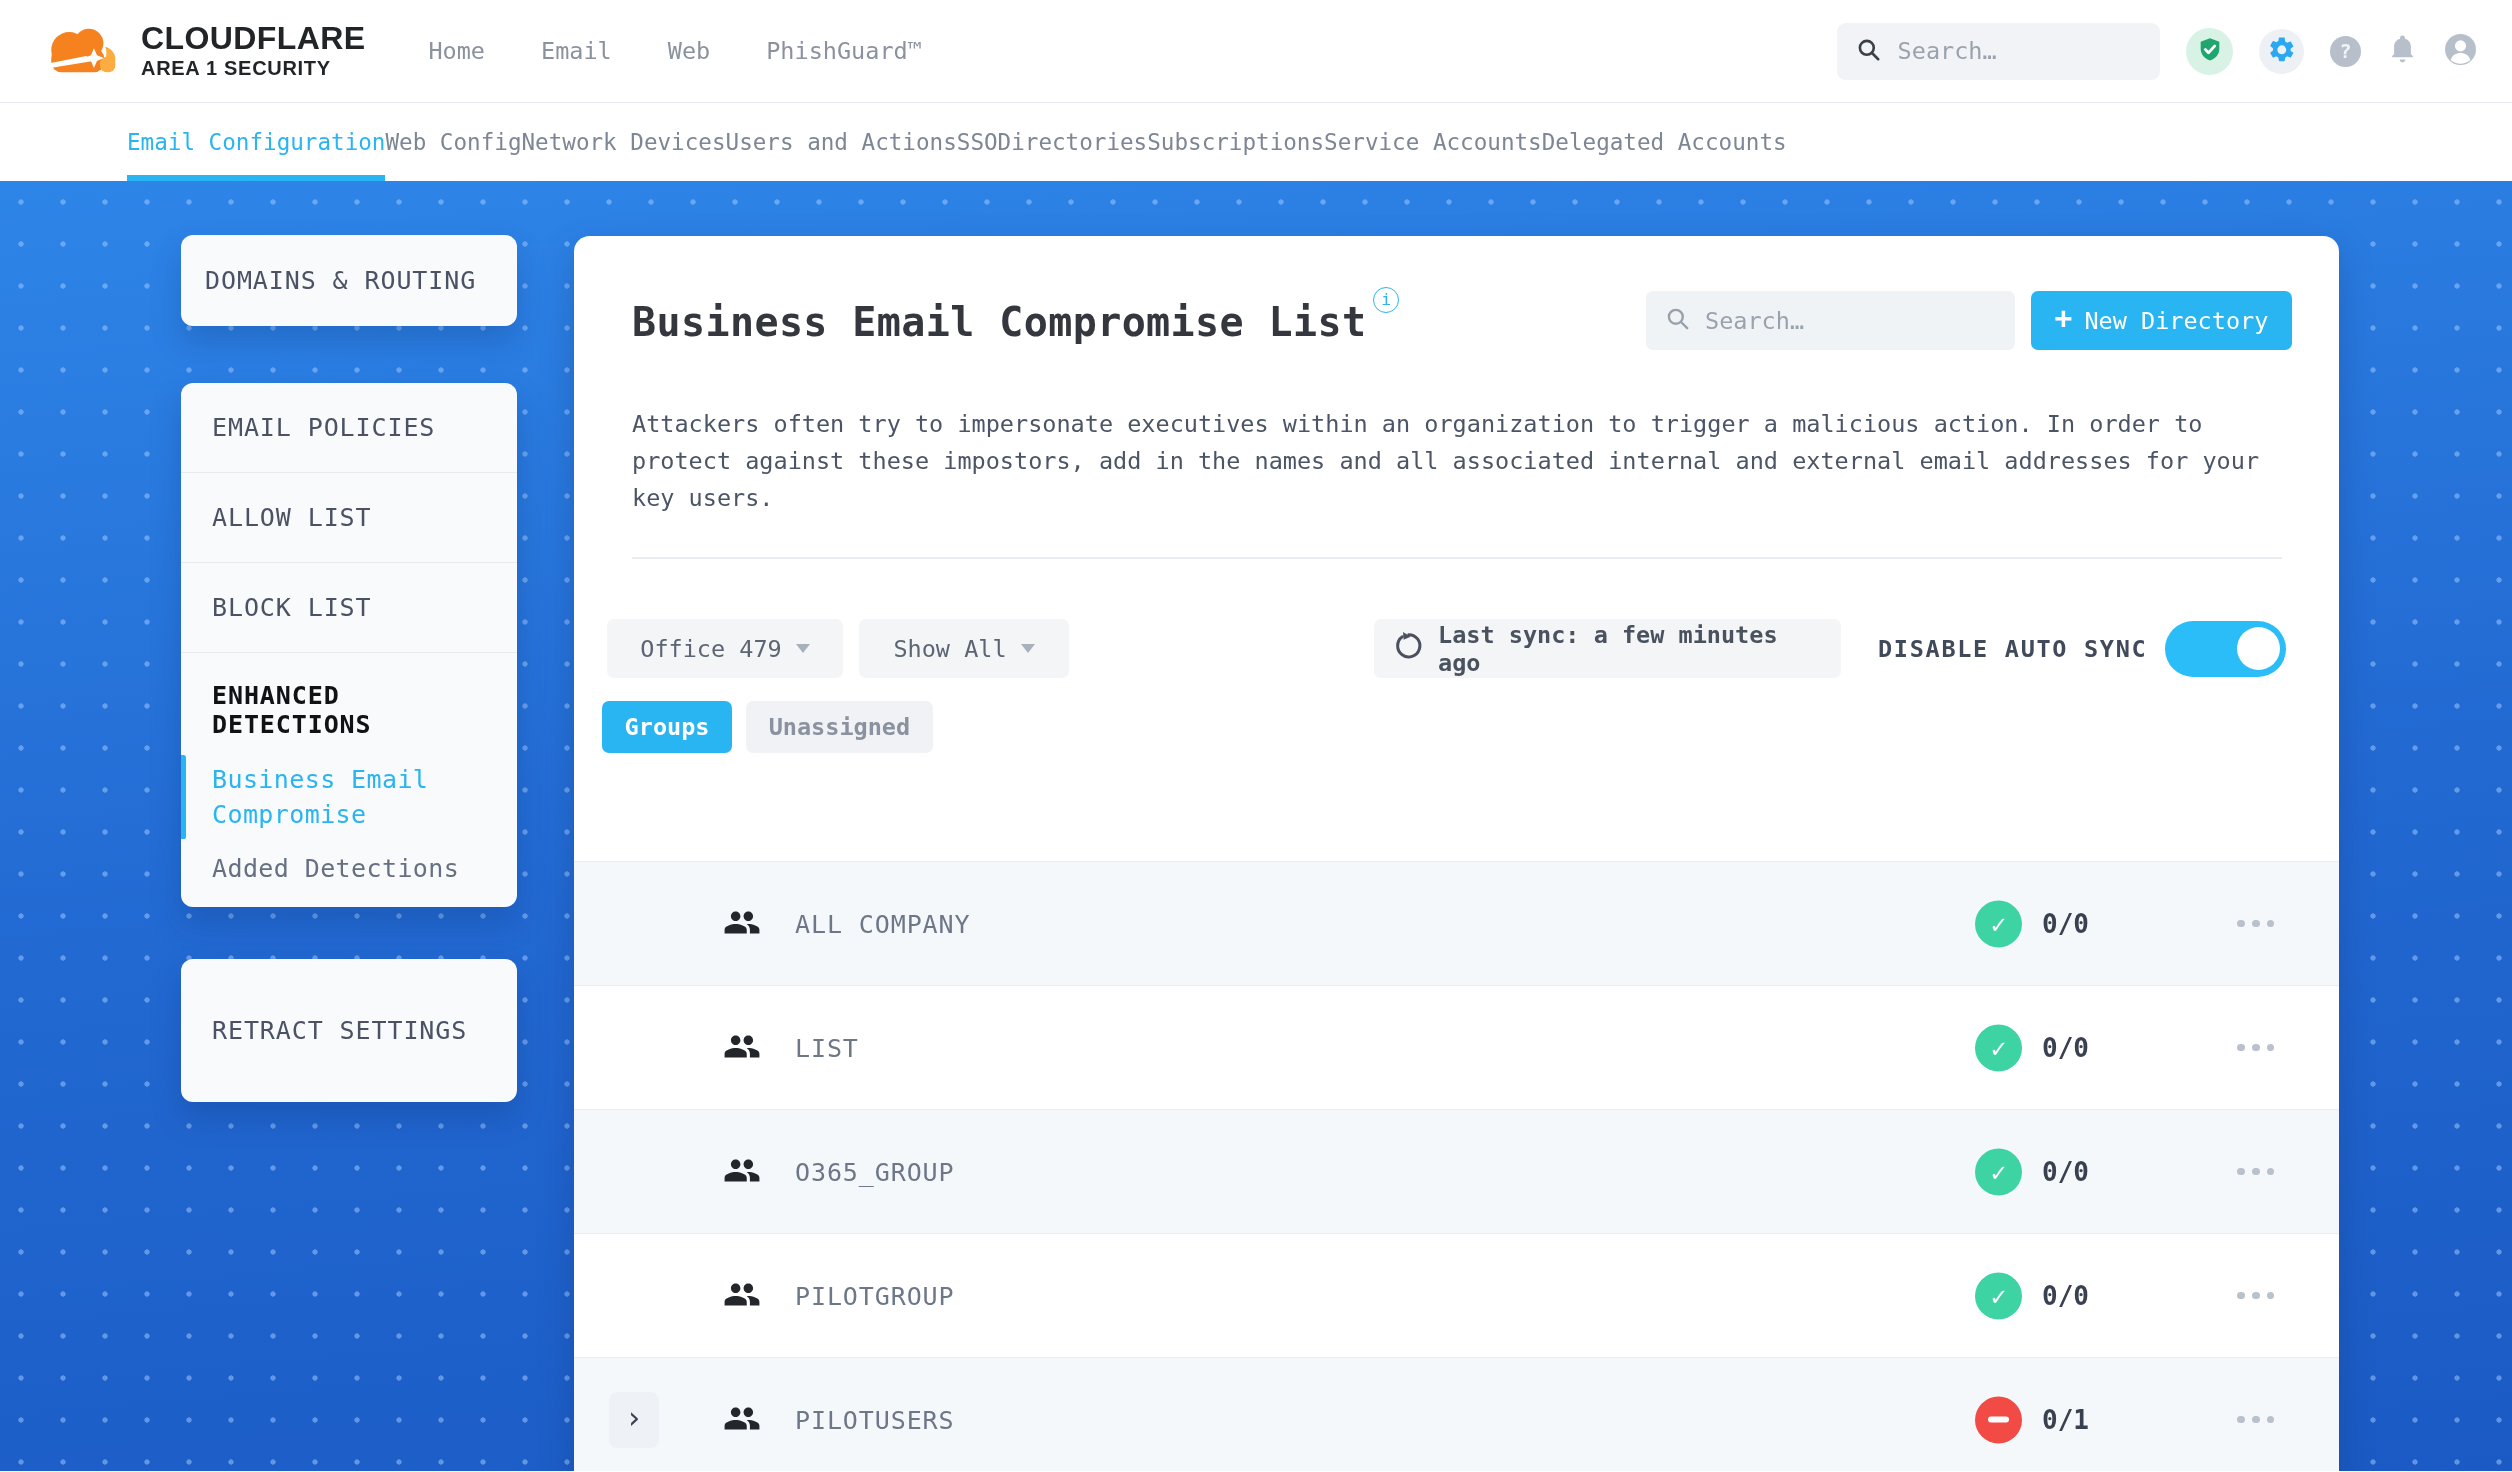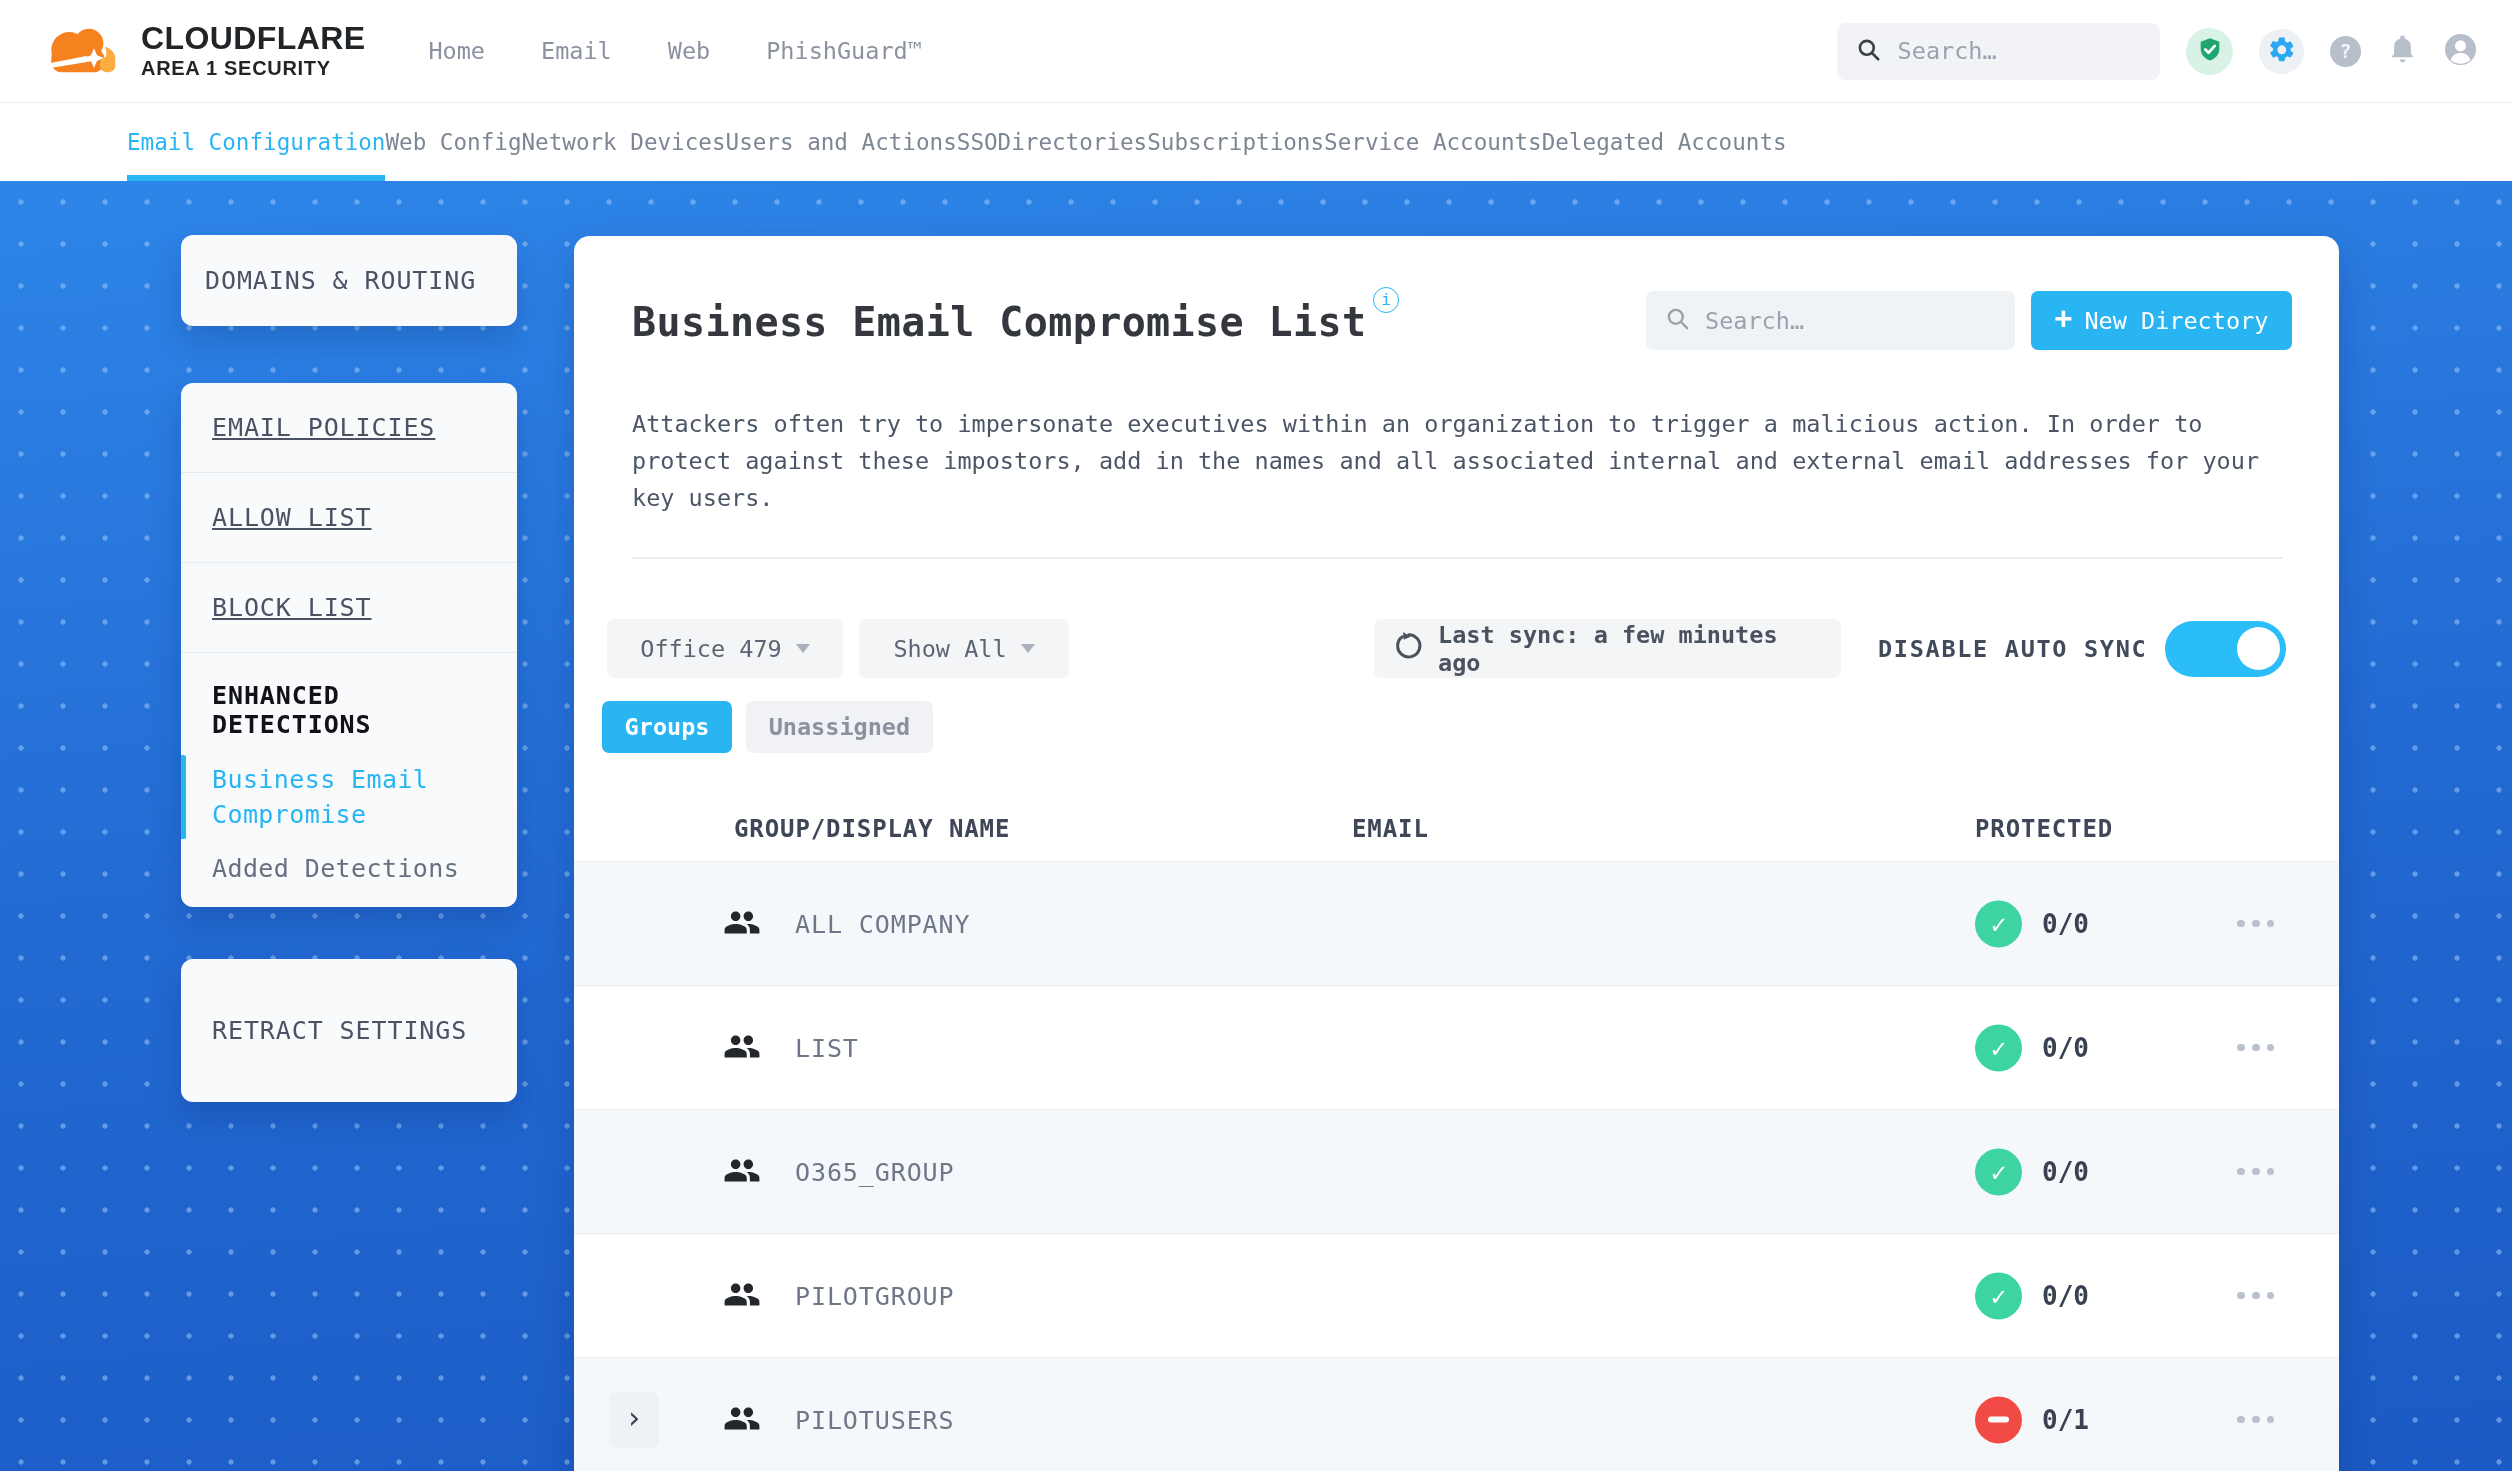--- a/index.html
+++ b/index.html
@@ -61,21 +61,21 @@
   }
 
   
   .side-card {
     position: absolute; left: 181px; width: 336px; background: #f8fafc;
     border-radius: 12px; box-shadow: 0 15.6px 31px rgba(10,40,100,0.22);
     color: #4a5264; font-size: 25px; letter-spacing: 0.9px;
   }
   .card-domains { top: 54px; height: 91px; display: flex; align-items: center; padding-left: 24px; }
   .card-policies { top: 202px; height: 524px; }
-  .side-item { height: 90px; display: flex; align-items: center; padding-left: 31px; border-bottom: 0.9px solid #e7ebef; cursor: pointer; text-decoration: underline; }
+  .side-item { height: 90px; display: flex; align-items: center; padding-left: 31px; border-bottom: 0.9px solid #e7ebef; cursor: pointer; }
   .enhanced-block { padding: 28px 31px 0 31px; }
   .enhanced-title { color: #101216; font-weight: bold; line-height: 29px; letter-spacing: 0.9px; }
   .bec-wrap { position: relative; margin-top: 22.6px; }
   .bec-bar { position: absolute; left: -31px; top: -7px; bottom: -7px; width: 5.2px; background: #29b4f2; border-radius: 0 2.6px 2.6px 0; }
   .bec-link { color: #29b4f2; line-height: 35px; letter-spacing: 0.4px; cursor: pointer; }
   .added-link { margin-top: 22.6px; color: #667080; letter-spacing: 0.4px; cursor: pointer; }
   .card-retract { top: 778px; height: 143px; display: flex; align-items: center; padding-left: 31px; }
 
   
   .main-card {
@@ -335,25 +335,20 @@
     <div class="autosync-label">DISABLE AUTO SYNC</div>
     <div class="toggle on" id="autosync-toggle">
       <span class="knob"></span>
     </div>
 
     <div class="tabs-row">
       <div class="tab-pill active">Groups</div>
       <div class="tab-pill inactive">Unassigned</div>
     </div>
 
-    <div class="thead">
-      <span class="th th-name">GROUP/DISPLAY NAME</span>
-      <span class="th th-email">EMAIL</span>
-      <span class="th th-protected">PROTECTED</span>
-    </div>
 
     <div class="tbody" id="table-body">
   <div class="table-row ok alt">
 
     <span class="ppl-icon">
       <svg width="38" height="33" viewBox="0 0 24 20">
               <path fill="#23262b" d="M16 9c1.66 0 3-1.34 3-3s-1.34-3-3-3-3 1.34-3 3 1.34 3 3 3zm-8 0c1.66 0 3-1.34 3-3S9.66 3 8 3 5 4.34 5 6s1.34 3 3 3zm0 2c-2.33 0-7 1.17-7 3.5V17h14v-2.5C15 12.17 10.33 11 8 11zm8 0c-.29 0-.62.02-.97.05 1.16.84 1.97 1.97 1.97 3.45V17h6v-2.5c0-2.33-4.67-3.5-7-3.5z"></path>
             </svg>
     </span>
     <span class="row-name">ALL COMPANY</span>

